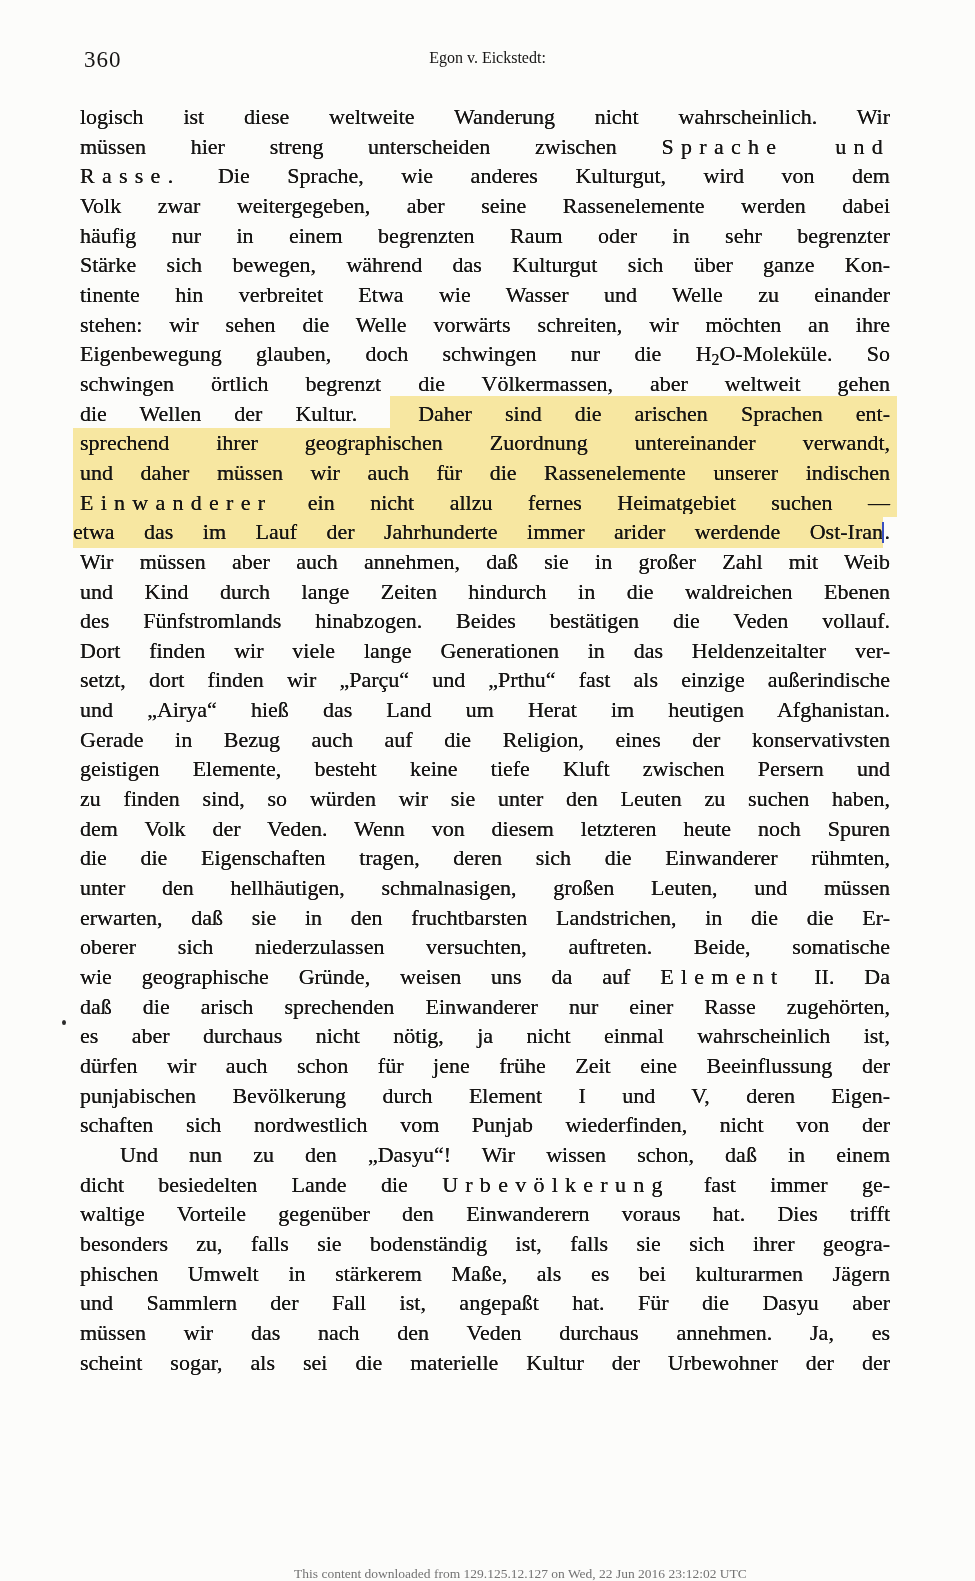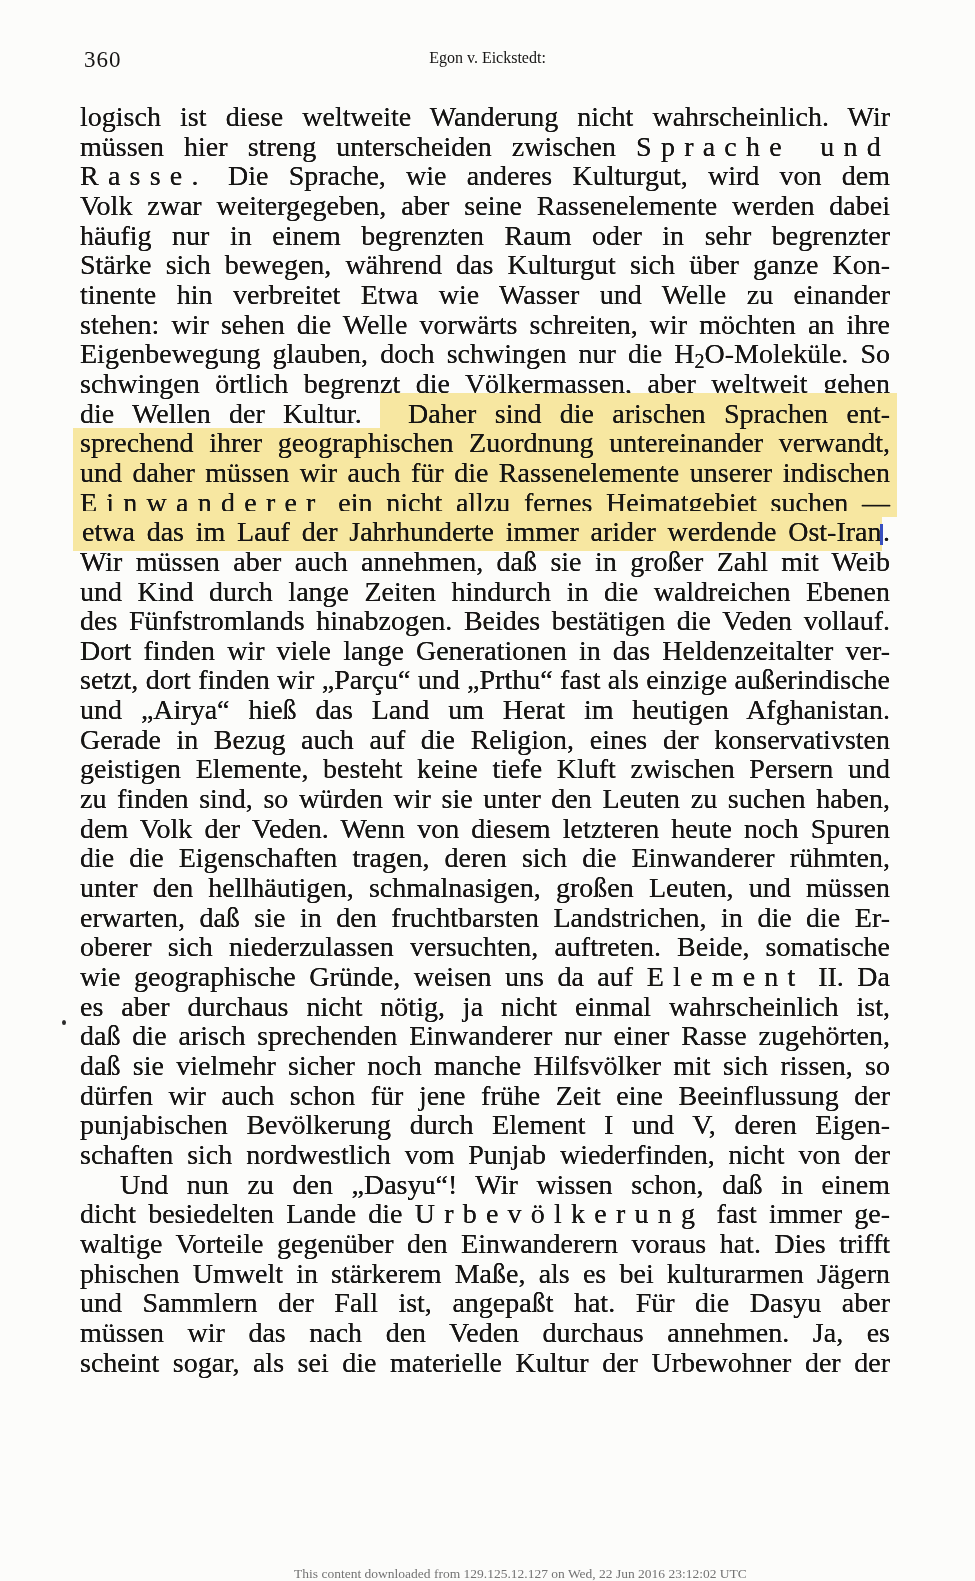--- a/index.html
+++ b/index.html
@@ -20,33 +20,33 @@
   .page-header{position:absolute;top:46px;left:0;width:100%;height:32px;}
   .page-number{position:absolute;left:84px;top:1px;font-size:23px;letter-spacing:1px;}
   .running-head{position:absolute;left:0;top:3px;width:100%;text-align:center;font-size:16px;}
   .body-text{
     position:absolute;left:80px;top:102px;width:810px;
     text-shadow:0 0 0.4px currentColor;
   }
   .line{
     height:29.67px;
     line-height:29.67px;
-    font-size:28px;
+    font-size:22px;
     text-align:justify;
     text-align-last:justify;
   }
   .line.no-just{text-align-last:left;}
   .line.indent{text-indent:40px;}
   .line.full-hl{
     background:var(--hl);
     box-shadow:-7px 0 0 var(--hl),7px 0 0 var(--hl);
   }
   .hl{background:var(--hl);padding-top:5px;padding-bottom:4px;padding-left:28px;}
   .line:not(.full-hl) .hl:last-child{padding-right:7px;margin-right:-7px;}
-  .line:not(.full-hl) .hl:first-child{padding-left:9px;margin-left:-7px;}
+  .line:not(.full-hl) .hl:first-child{padding-left:0;margin-left:-7px;}
   .sperr{letter-spacing:0.33em;}
   .sub{vertical-align:-0.25em;font-size:0.72em;}
   .caret{
     display:inline-block;width:2.5px;height:21px;
     background:var(--caret);
     vertical-align:-4px;margin-left:-1.5px;margin-right:0.5px;
   }
   .ink-dot{position:absolute;left:62px;top:1020px;width:4px;height:5px;background:#2a2a2a;border-radius:50%;}
   .footer-notice{
     position:absolute;top:1566px;left:0;width:100%;
@@ -86,29 +86,29 @@
       <div class="line"><span class="">und „Airya“ hieß das Land um Herat im heutigen Afghanistan.</span></div>
       <div class="line"><span class="">Gerade in Bezug auch auf die Religion, eines der konservativsten</span></div>
       <div class="line"><span class="">geistigen Elemente, besteht keine tiefe Kluft zwischen Persern und</span></div>
       <div class="line"><span class="">zu finden sind, so würden wir sie unter den Leuten zu suchen haben,</span></div>
       <div class="line"><span class="">dem Volk der Veden.  Wenn von diesem letzteren heute noch Spuren</span></div>
       <div class="line"><span class="">die die Eigenschaften tragen, deren sich die Einwanderer rühmten,</span></div>
       <div class="line"><span class="">unter den hellhäutigen, schmalnasigen, großen Leuten, und müssen</span></div>
       <div class="line"><span class="">erwarten, daß sie in den fruchtbarsten Landstrichen, in die die Er-</span></div>
       <div class="line"><span class="">oberer sich niederzulassen versuchten, auftreten.  Beide, somatische</span></div>
       <div class="line"><span class="">wie geographische Gründe, weisen uns da auf </span><span class="sperr">Element</span><span class=""> II.  Da</span></div>
+      <div class="line"><span class="">daß die arisch sprechenden Einwanderer nur einer Rasse zugehörten,</span></div>
       <div class="line"><span class="">es aber durchaus nicht nötig, ja nicht einmal wahrscheinlich ist,</span></div>
-      <div class="line"><span class="">daß die arisch sprechenden Einwanderer nur einer Rasse zugehörten,</span></div>
-      <div class="line"><span class="">daß sie vielmehr sicher noch manche Hilfsvölker mit sich rissen, so</span></div>
       <div class="line"><span class="">dürfen wir auch schon für jene frühe Zeit eine Beeinflussung der</span></div>
       <div class="line"><span class="">punjabischen Bevölkerung durch Element I und V, deren Eigen-</span></div>
       <div class="line"><span class="">schaften sich nordwestlich vom Punjab wiederfinden, nicht von der</span></div>
       <div class="line indent"><span class="">Und nun zu den „Dasyu“!  Wir wissen schon, daß in einem</span></div>
       <div class="line"><span class="">dicht besiedelten Lande die </span><span class="sperr">Urbevölkerung</span><span class=""> fast immer ge-</span></div>
       <div class="line"><span class="">waltige Vorteile gegenüber den Einwanderern voraus hat.  Dies trifft</span></div>
+      <div class="line"><span class="">besonders zu, falls sie bodenständig ist, falls sie sich ihrer geogra-</span></div>
       <div class="line"><span class="">phischen Umwelt in stärkerem Maße, als es bei kulturarmen Jägern</span></div>
       <div class="line"><span class="">und Sammlern der Fall ist, angepaßt hat.  Für die Dasyu aber</span></div>
       <div class="line"><span class="">müssen wir das nach den Veden durchaus annehmen.  Ja, es</span></div>
       <div class="line"><span class="">scheint sogar, als sei die materielle Kultur der Urbewohner der der</span></div>
     </div>
 
   <span class="ink-dot"></span>
 
   <div class="footer-notice">This content downloaded from 129.125.12.127 on Wed, 22 Jun 2016 23:12:02 UTC</div>
 </div>

